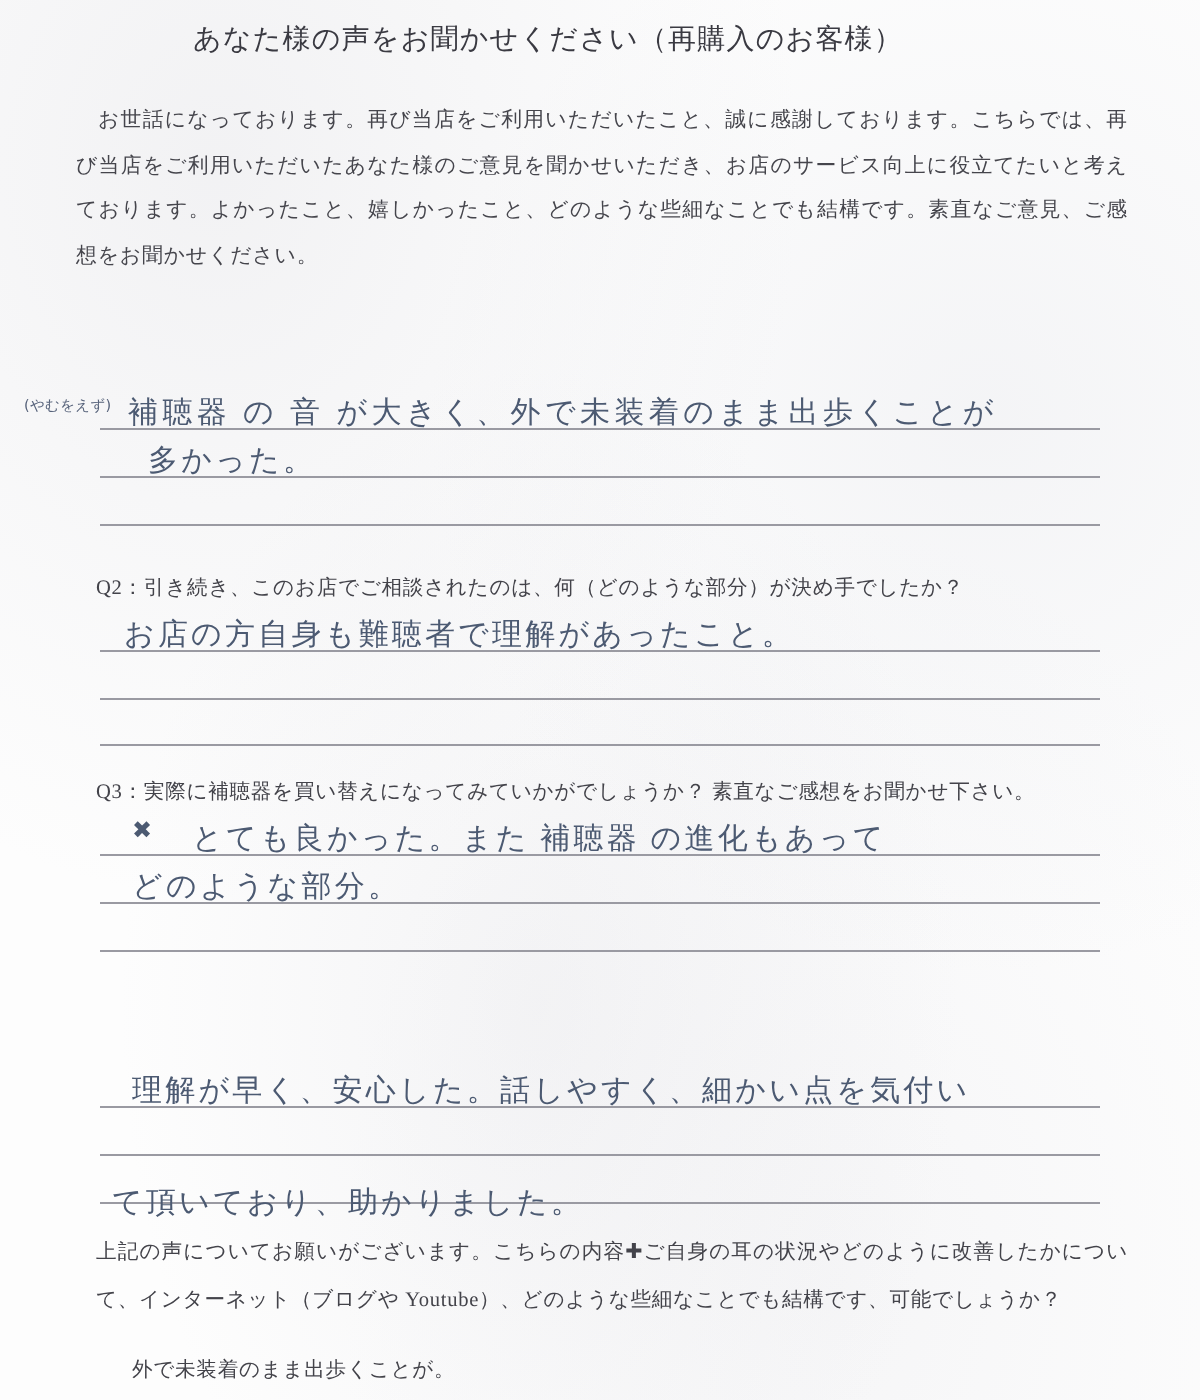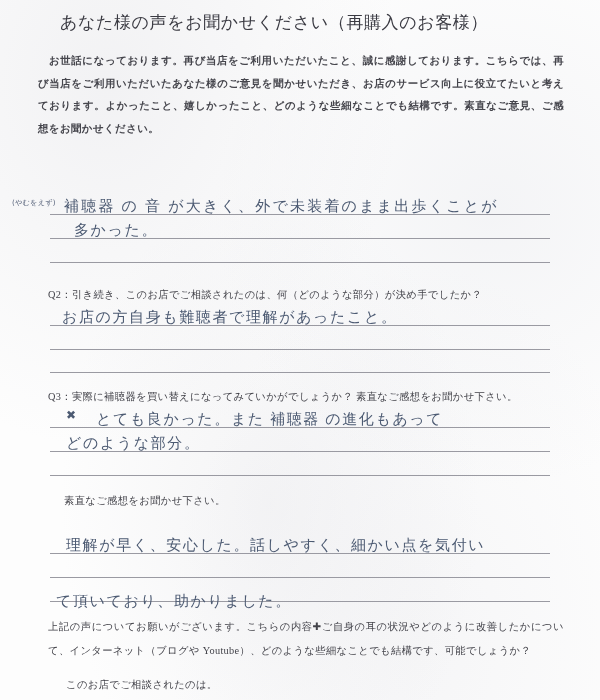--- a/index.html
+++ b/index.html
@@ -37,37 +37,36 @@
     z-index: 0;
   }
   .layer { position: relative; z-index: 1; }
 
   .doc-title {
     position: absolute;
     top: 11px;
     left: 0;
     width: 548px;
     text-align: center;
-    font-size: 17px;
+    font-size: 14px;
     letter-spacing: 0.6px;
     color: #3a3a42;
     font-family: "Liberation Serif", "DejaVu Serif", serif;
   }
 
   .intro {
     position: absolute;
     top: 50px;
     left: 38px;
     width: 526px;
     font-size: 10.4px;
     line-height: 22.5px;
     text-align: justify;
     color: #45454c;
     letter-spacing: 0.45px;
-    font-weight: bold;
   }
   .intro .indent { padding-left: 11px; }
 
   .q-block { position: absolute; left: 0; width: 600px; }
   .q-prompt {
     position: absolute;
     left: 48px;
     width: 512px;
     font-size: 10.3px;
     line-height: 17px;
@@ -171,29 +170,28 @@
         <div class="rule" style="top:451px;"></div>
         <div class="rule" style="top:475px;"></div>
       </div>
       <div class="hw-mark" style="left:66px; top:408px;">✖</div>
       <div class="hw hw-1" style="left:96px; top:410px;">とても良かった。また 補聴器 の進化もあって</div>
       <div class="hw hw-1" style="left:66px; top:434px;">どのような部分。</div>
     </div>
 
     <div class="q-block" style="top:0;">
       <div class="q-prompt" style="top:492px;">
-        <span class="cont">素直なご感想をお聞かせ下さい。</span>
       </div>
       <div class="rules" style="top:0;">
         <div class="rule" style="top:553px;"></div>
         <div class="rule" style="top:577px;"></div>
         <div class="rule" style="top:601px;"></div>
       </div>
       <div class="hw hw-1" style="left:66px; top:536px;">理解が早く、安心した。話しやすく、細かい点を気付い</div>
       <div class="hw hw-1" style="left:56px; top:560px;margin-top:32px;">て頂いており、助かりました。</div>
     </div>
 
     <div class="closing" style="top:615px;">上記の声についてお願いがございます。こちらの内容✚ご自身の耳の状況やどのように改善したかについて、インターネット（ブログや Youtube）、どのような些細なことでも結構です、可能でしょうか？</div>
 
-    <div class="circle-note" style="top:678px;">このお店でご相談されたのは。</div>
+    <div class="circle-note" style="top:678px;">外で未装着のまま出歩くことが。</div>
 
   </div>
 </div>
 
 </body></html>

